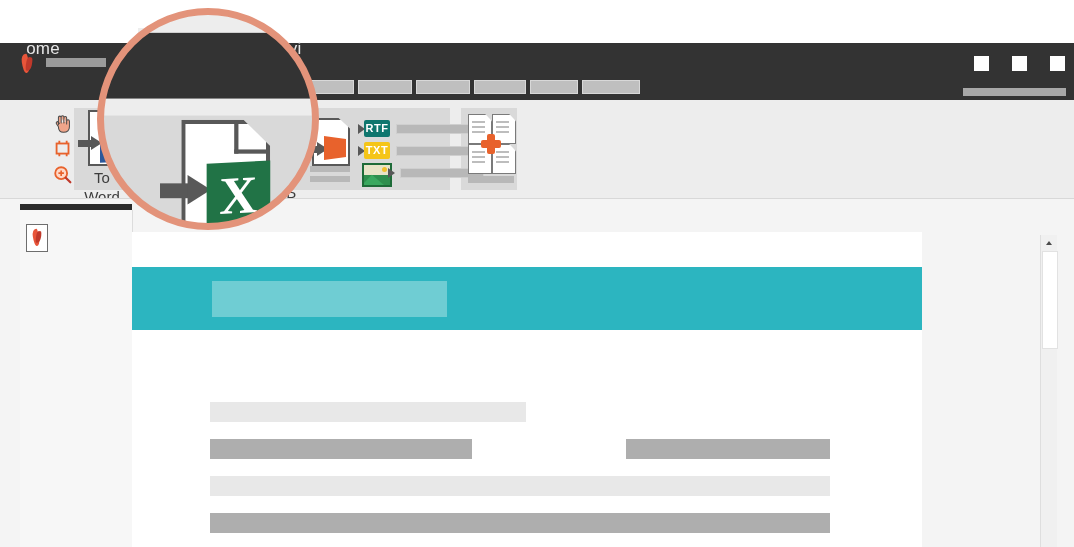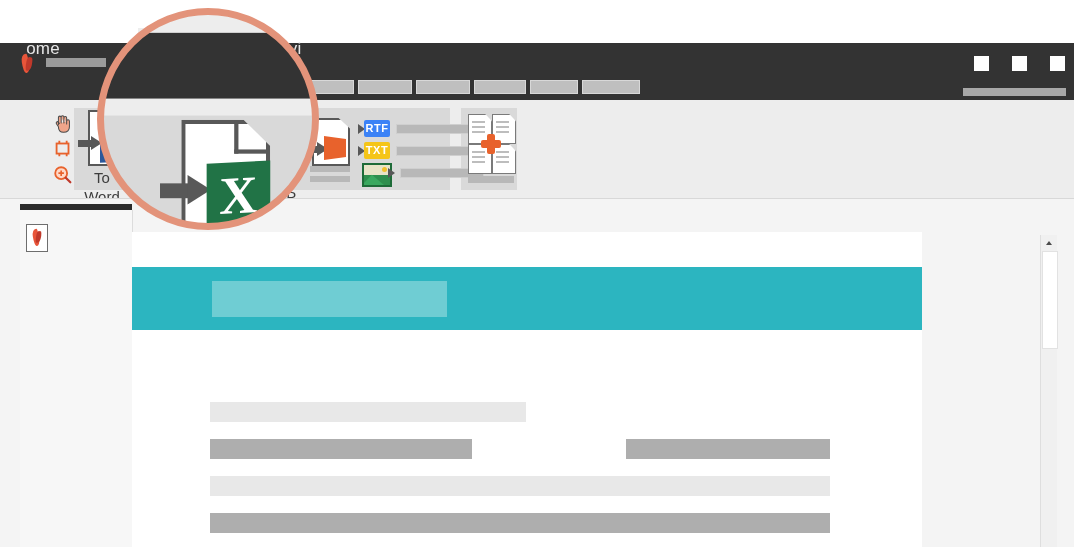--- a/index.html
+++ b/index.html
@@ -173,21 +173,21 @@
         <div class="arrow" style="left:-2px;top:24px">
           <span class="shaft"></span>
           <span class="head"></span>
         </div>
         <div class="orange-block" style="left:18px;top:18px"></div>
         <div style="position:absolute;left:4px;top:48px;width:40px;height:6px;background:#b8b8b8"></div>
         <div style="position:absolute;left:4px;top:58px;width:40px;height:6px;background:#b8b8b8"></div>
       </div>
       <div style="position:absolute;left:358px;top:20px;width:96px;height:20px">
         <div class="fmt-dot" style="left:0;top:4px"></div>
-        <div class="fmt-ico" style="left:6px;top:0;background:#3b82f6">RTF</div>
+        <div class="fmt-ico" style="left:6px;top:0;background:#0f766e">RTF</div>
         <div class="fmt-bar" style="left:38px;top:4px;width:72px"></div>
       </div>
       <div style="position:absolute;left:358px;top:42px;width:96px;height:20px">
         <div class="fmt-dot" style="left:0;top:4px"></div>
         <div class="fmt-ico" style="left:6px;top:0;background:#f5c518">TXT</div>
         <div class="fmt-bar" style="left:38px;top:4px;width:72px"></div>
       </div>
       <div style="position:absolute;left:358px;top:64px;width:96px;height:20px">
         <div class="img-ico" style="left:4px;top:-1px">
           <span class="sky"></span>

